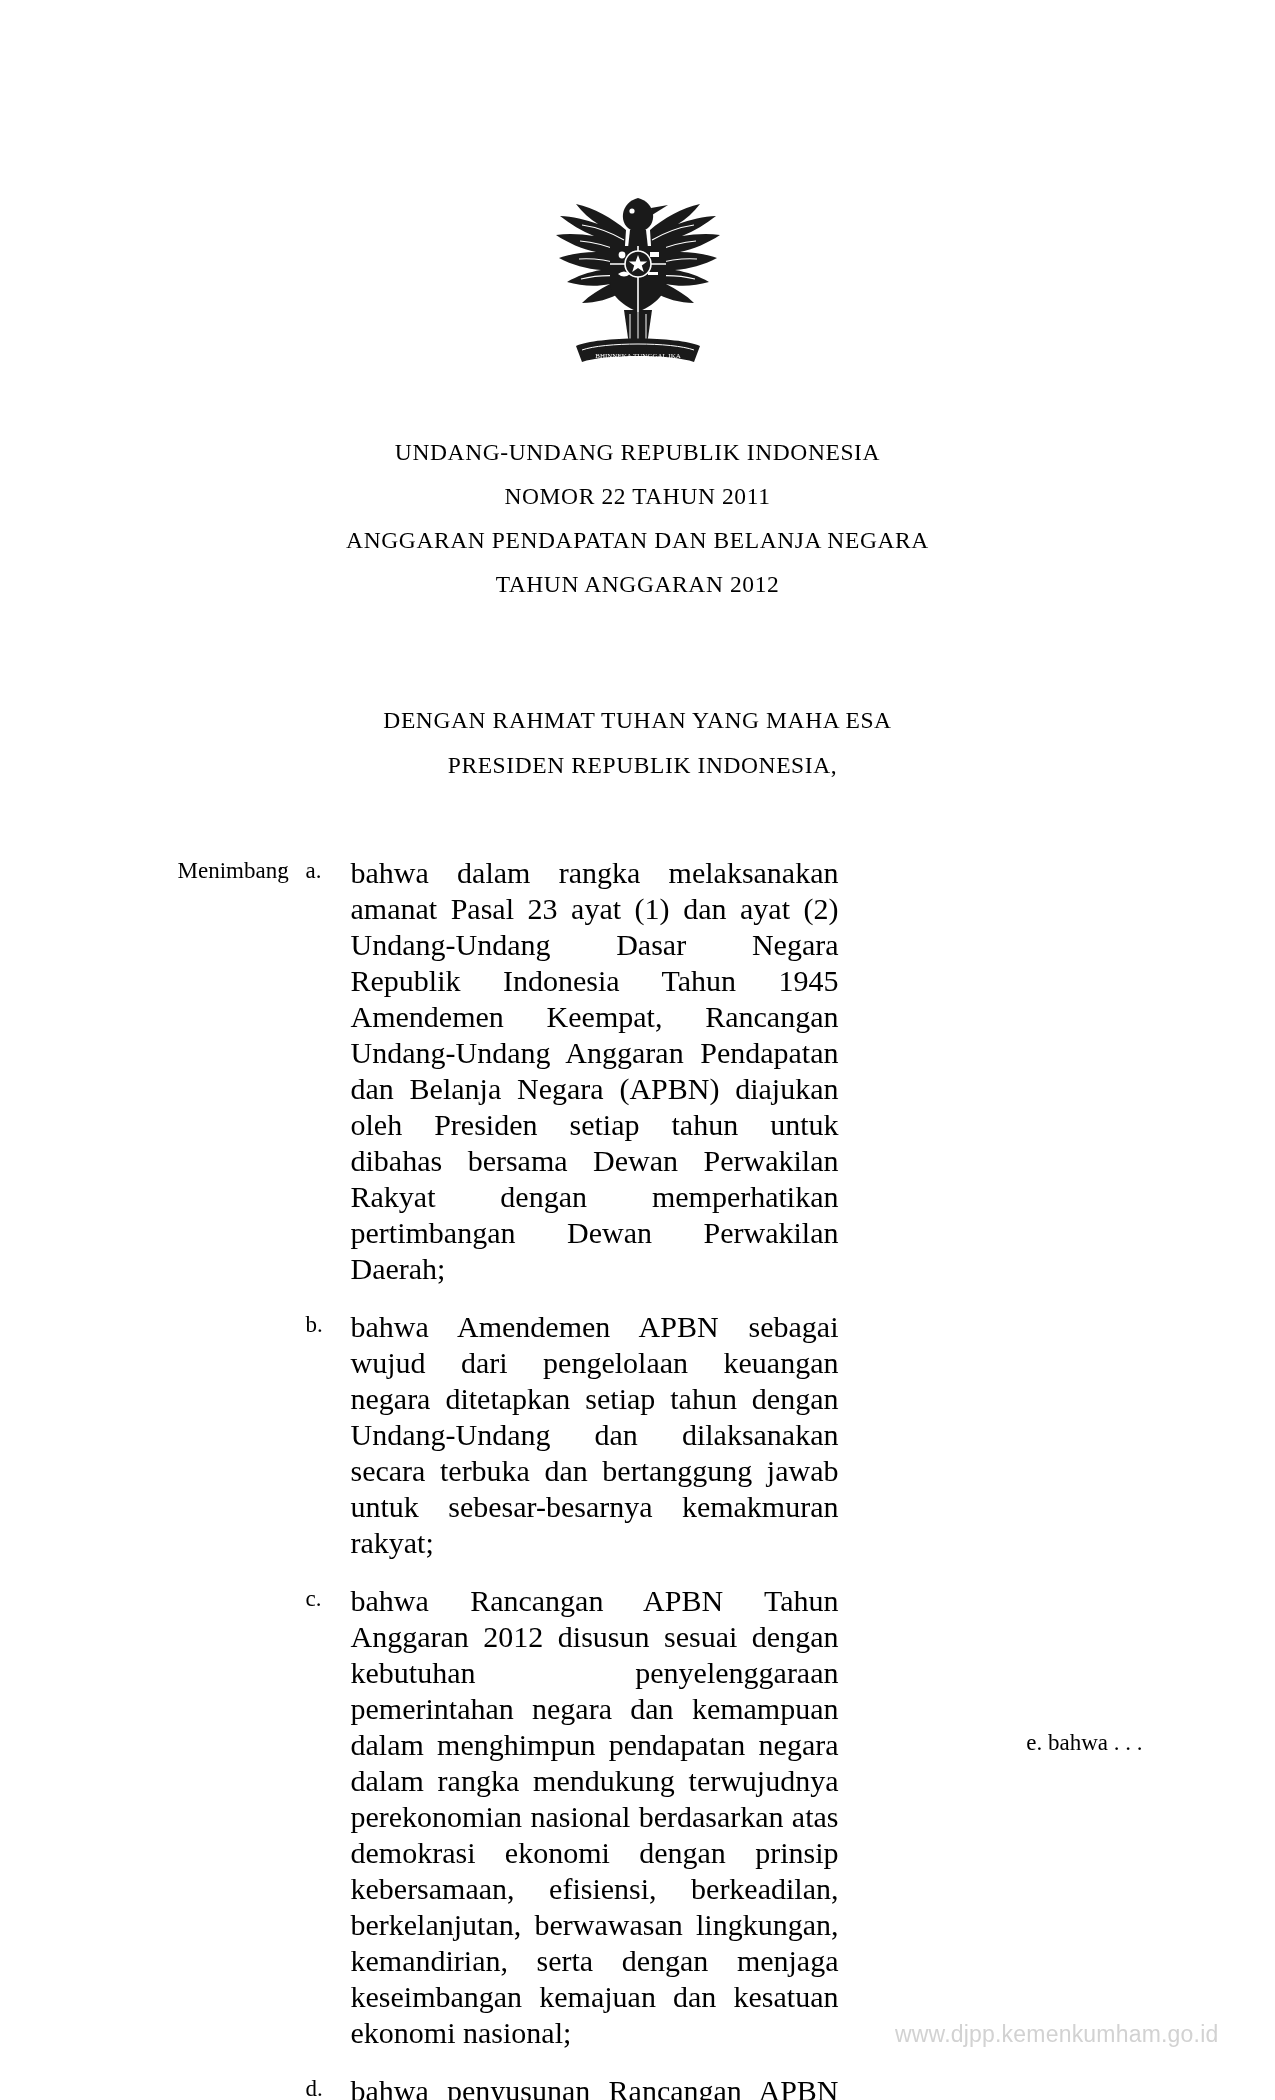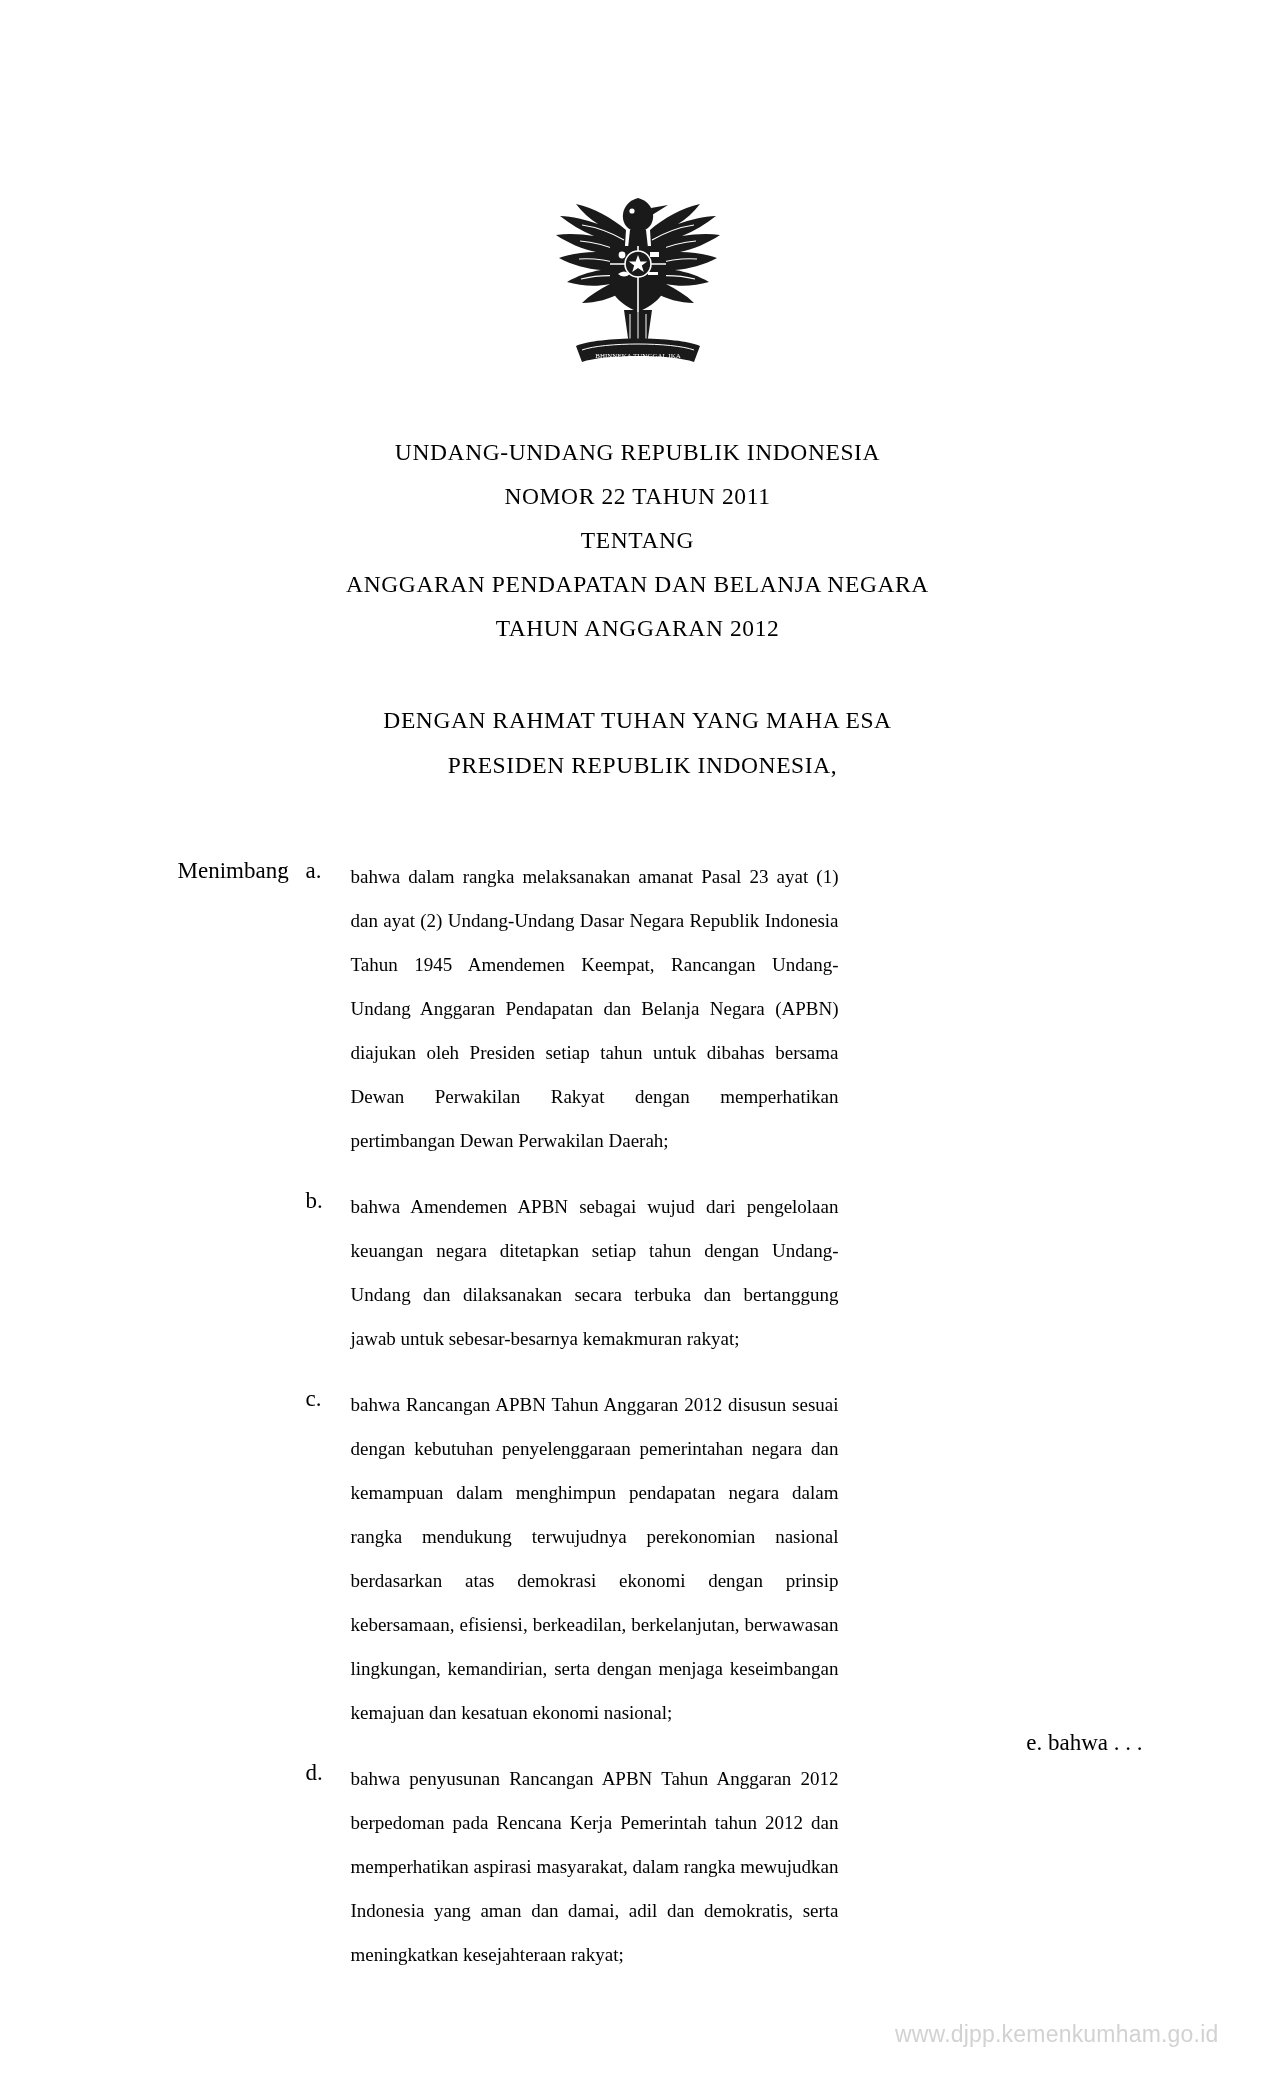--- a/index.html
+++ b/index.html
@@ -104,22 +104,22 @@
   }
   .cons-letter {
     width: 45px;
     flex: 0 0 auto;
     font-size: 23px;
     line-height: 31px;
   }
   .cons-text {
     width: 488px;
     flex: 0 0 auto;
-    font-size: 19px;
-    line-height: 44px;
+    font-size: 30px;
+    line-height: 36px;
     text-align: justify;
     text-align-last: left;
     hyphens: none;
   }
   .cons-item {
     display: flex;
     align-items: flex-start;
     margin-top: 22px;
   }
   .cons-item .spacer {
@@ -204,21 +204,20 @@
         <path d="M38 168 C60 158 140 158 162 168 L156 184 C134 176 66 176 44 184 Z"></path>
         <path d="M44 172 C66 164 134 164 156 172" stroke="#ffffff" stroke-width="1" fill="none"></path>
         <text x="100" y="180" font-size="7" fill="#ffffff" text-anchor="middle" font-family="Liberation Serif, serif">BHINNEKA TUNGGAL IKA</text>
       </g>
     </svg>
   </div>
 
   <div class="title-block">
     <div class="title-line">UNDANG-UNDANG REPUBLIK INDONESIA</div>
     <div class="title-line">NOMOR 22 TAHUN 2011</div>
-    <div class="title-line">TENTANG</div>
     <div class="title-line">ANGGARAN PENDAPATAN DAN BELANJA NEGARA</div>
     <div class="title-line">TAHUN ANGGARAN 2012</div>
   </div>
 
   <div class="subtitle-block">
     <div class="subtitle-line">DENGAN RAHMAT TUHAN YANG MAHA ESA</div>
   </div>
 
   <div class="president-block">
     <div class="president-line">PRESIDEN REPUBLIK INDONESIA,</div>

